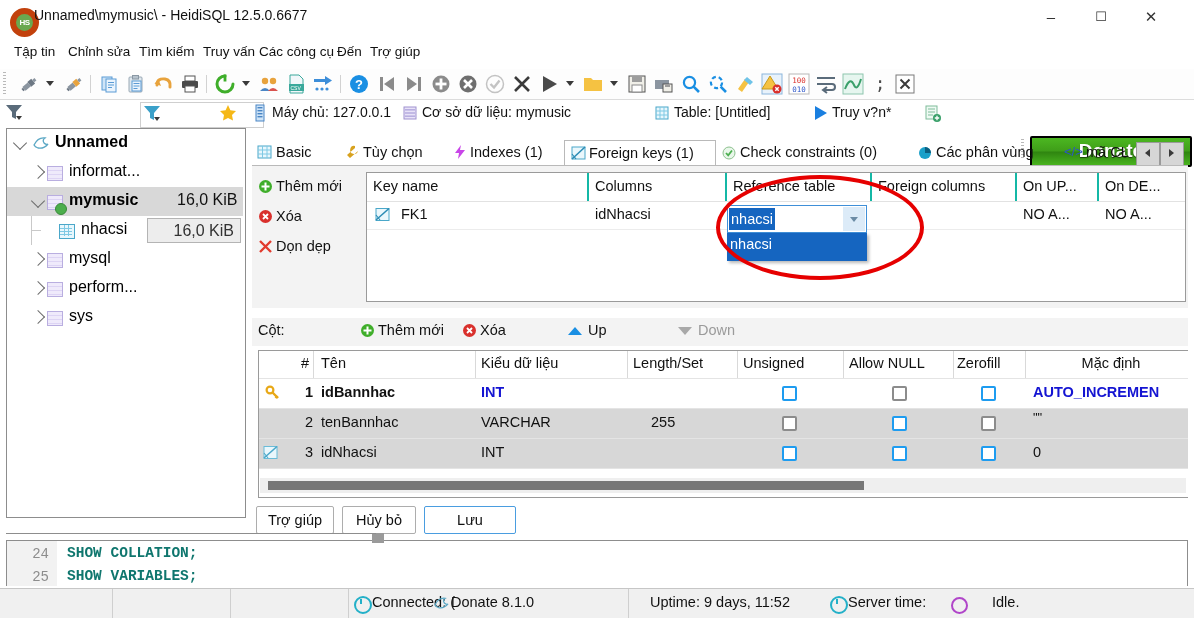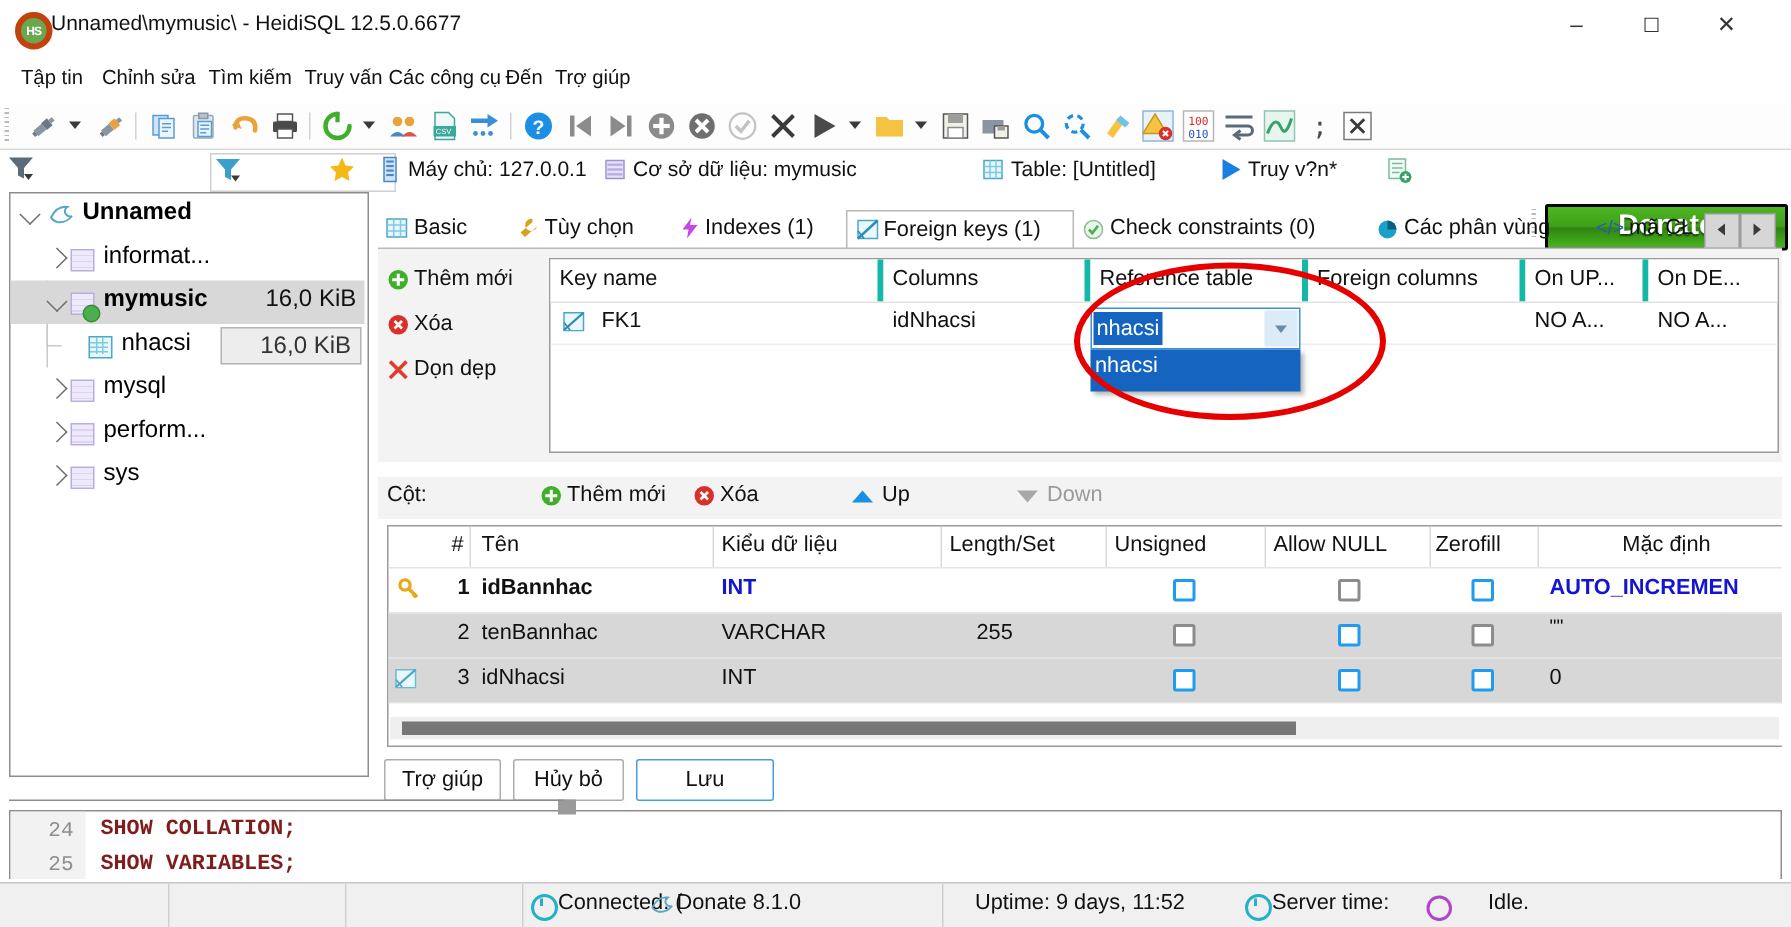--- a/index.html
+++ b/index.html
@@ -9,21 +9,21 @@
     font-family:"Liberation Sans", sans-serif;
     font-size:13.5px;color:#000;
     -webkit-font-smoothing:antialiased;
   }
   #app{position:relative;width:1194px;height:618px;}
 
   
   .titlebar{position:absolute;left:0;top:0;width:1194px;height:33px;background:#fff;}
   .tb-icon{position:absolute;left:10px;top:8px;width:17px;height:17px;border-radius:50%;
     background:#6aa84f;color:#fff;font-size:8px;font-weight:bold;line-height:17px;text-align:center;
-    border:4px solid #c2410c;letter-spacing:-0.5px;}
+    border:6px solid #c2410c;letter-spacing:-0.5px;}
   .tb-title{position:absolute;left:34px;top:7px;font-size:14px;color:#111;white-space:nowrap;}
   .winbtn{position:absolute;top:0;width:46px;height:33px;}
   .winbtn span{display:block;width:100%;text-align:center;line-height:33px;font-size:15px;color:#333;}
   .wb-min{left:1028px;}
   .wb-max{left:1078px;}
   .wb-close{left:1128px;}
 
   
   .menubar{position:absolute;left:0;top:44px;height:22px;}
   .menu-item{position:absolute;top:0;font-size:13.5px;color:#111;white-space:nowrap;}
@@ -86,21 +86,21 @@
   .tabnav{position:absolute;top:2px;width:22px;height:22px;background:#d6d6d6;border:1px solid #9a9a9a;}
   .tabnav b{position:absolute;left:8px;top:6px;width:0;height:0;border-top:4px solid transparent;
      border-bottom:4px solid transparent;}
   .tabstrip-line{position:absolute;left:252px;top:165px;width:936px;height:1px;background:#b9b9b9;}
 
   .fkpane{position:absolute;left:252px;top:166px;width:936px;height:142px;background:#f3f3f3;}
   .fkbtn{position:absolute;left:258px;font-size:14.5px;color:#111;white-space:nowrap;}
   .fkgrid{position:absolute;left:366px;top:172px;width:820px;height:130px;
      background:#fff;border:1px solid #9a9a9a;box-sizing:border-box;}
   .gh{position:absolute;top:0;height:28px;font-size:14.5px;color:#111;
-     border-right:4px solid #14b8a6;box-sizing:border-box;padding-left:6px;padding-top:5px;
+     border-right:2px solid #14b8a6;box-sizing:border-box;padding-left:6px;padding-top:5px;
      white-space:nowrap;overflow:hidden;background:#fff;}
   .ghline{position:absolute;left:0;top:28px;width:100%;height:1px;background:#e2e2e2;}
   .gc{position:absolute;top:29px;height:27px;font-size:14.5px;color:#111;
      padding-left:6px;padding-top:4px;box-sizing:border-box;white-space:nowrap;overflow:hidden;}
   .gcline{position:absolute;left:0;top:56px;width:100%;height:1px;background:#ececec;}
   .fkicon{position:absolute;width:15px;height:13px;}
 
   .combo{position:absolute;left:727px;top:205px;width:140px;height:28px;
      border:1px solid #3f8fd8;background:#fff;box-sizing:border-box;}
   .combo-val{position:absolute;left:1px;top:2px;height:22px;background:#1565c0;color:#fff;
@@ -141,21 +141,21 @@
      font-size:14.5px;color:#111;text-align:center;line-height:26px;box-sizing:border-box;border-radius:2px;}
   .dbtn.focus{border:1px solid #4a9de0;}
 
   
   .sqlpane{position:absolute;left:6px;top:540px;width:1182px;height:46px;
      background:#fff;border:1px solid #8d8d8d;border-bottom:none;box-sizing:border-box;overflow:hidden;}
   .gutter{position:absolute;left:0;top:0;width:50px;height:46px;background:#f2f2f2;}
   .lnum{position:absolute;left:0;width:42px;text-align:right;font-family:"Liberation Mono",monospace;
      font-size:14px;color:#8d8d8d;}
   .sqltext{position:absolute;left:60px;font-family:"Liberation Mono",monospace;font-size:14.5px;
-     color:#7f1d1d;font-weight:bold;white-space:nowrap;}
+     color:#0f766e;font-weight:bold;white-space:nowrap;}
   .sqlscroll{position:absolute;left:372px;top:533px;width:12px;height:10px;background:#9a9a9a;}
 
   
   .statusbar{position:absolute;left:0;top:588px;width:1194px;height:30px;
      background:#f0f0f0;border-top:1px solid #c6c6c6;}
   .st-sep{position:absolute;top:0;width:1px;height:29px;background:#cfcfcf;}
   .st-item{position:absolute;top:5px;font-size:14.5px;color:#111;white-space:nowrap;}
   .clockico{position:absolute;top:7px;width:14px;height:14px;border:2px solid #23b0c8;border-radius:50%;}
   .clockico i{position:absolute;left:4px;top:1px;width:1.5px;height:5px;background:#23b0c8;}
   .idleico{position:absolute;top:8px;width:13px;height:13px;border:2px solid #b045c9;border-radius:50%;}

